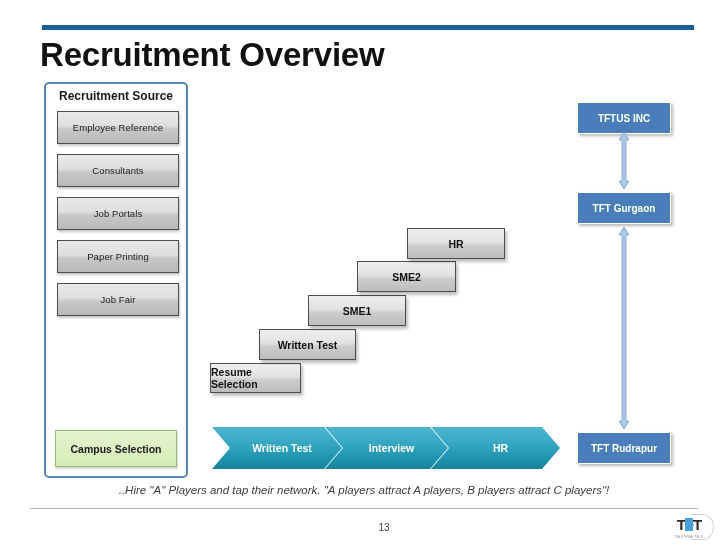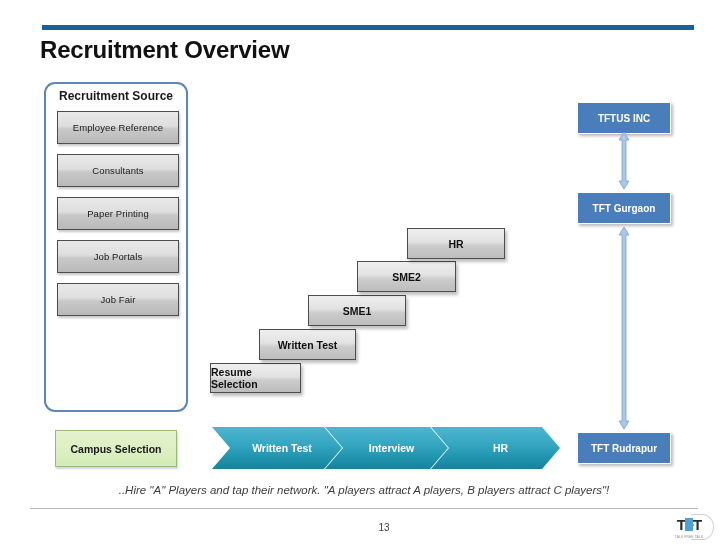--- a/index.html
+++ b/index.html
@@ -24,37 +24,37 @@
     left: 42px;
     top: 25px;
     width: 652px;
     height: 5px;
     background: #1a6196;
   }
   #page-title {
     position: absolute;
     left: 40px;
     top: 36px;
-    font-size: 24px;
+    font-size: 33px;
     font-weight: bold;
     color: #111111;
     letter-spacing: -0.2px;
     font-family: "Liberation Sans", sans-serif;
     white-space: nowrap;
   }
 
   
   #source-panel {
     position: absolute;
     left: 44px;
     top: 82px;
     width: 144px;
-    height: 330px;
+    height: 396px;
     border: 2px solid #5b87b5;
-    border-radius: 11px;
+    border-radius: 5px;
     background: #ffffff;
     box-sizing: border-box;
     padding-left: 36px;
   }
   #source-panel-title {
     position: absolute;
     left: 0;
     top: 5px;
     width: 100%;
     text-align: center;
@@ -270,24 +270,24 @@
   <div id="source-panel">
     <div id="source-panel-title">Recruitment Source</div>
     <div class="source-list" id="source-list">
         <div class="source-btn">
           <span>Employee Reference</span>
         </div>
         <div class="source-btn">
           <span>Consultants</span>
         </div>
         <div class="source-btn">
+          <span>Job Portals</span>
+        </div>
+        <div class="source-btn">
           <span>Paper Printing</span>
-        </div>
-        <div class="source-btn">
-          <span>Job Portals</span>
         </div>
         <div class="source-btn">
           <span>Job Fair</span>
         </div>
       </div>
   </div>
 
   <div id="campus-box">
     <span>Campus Selection</span>
   </div>

